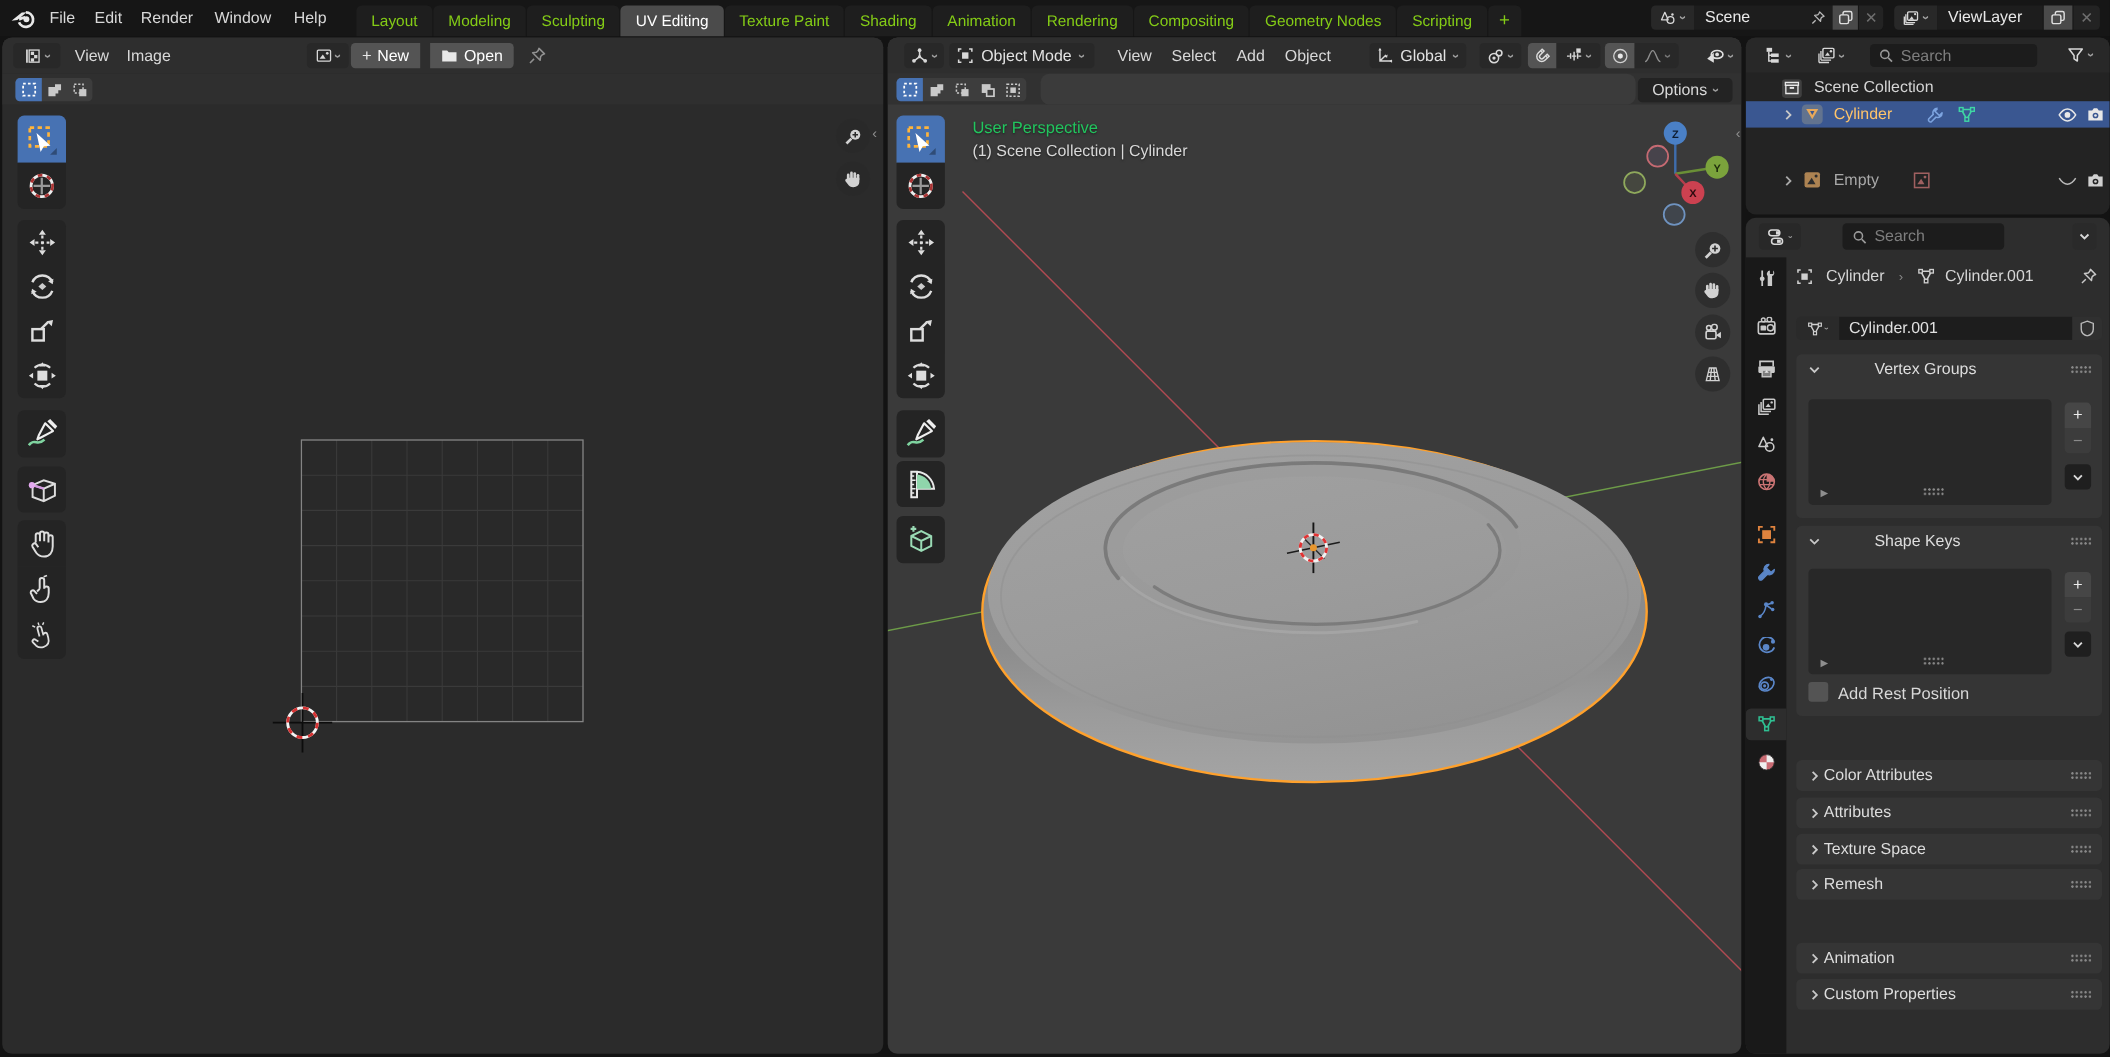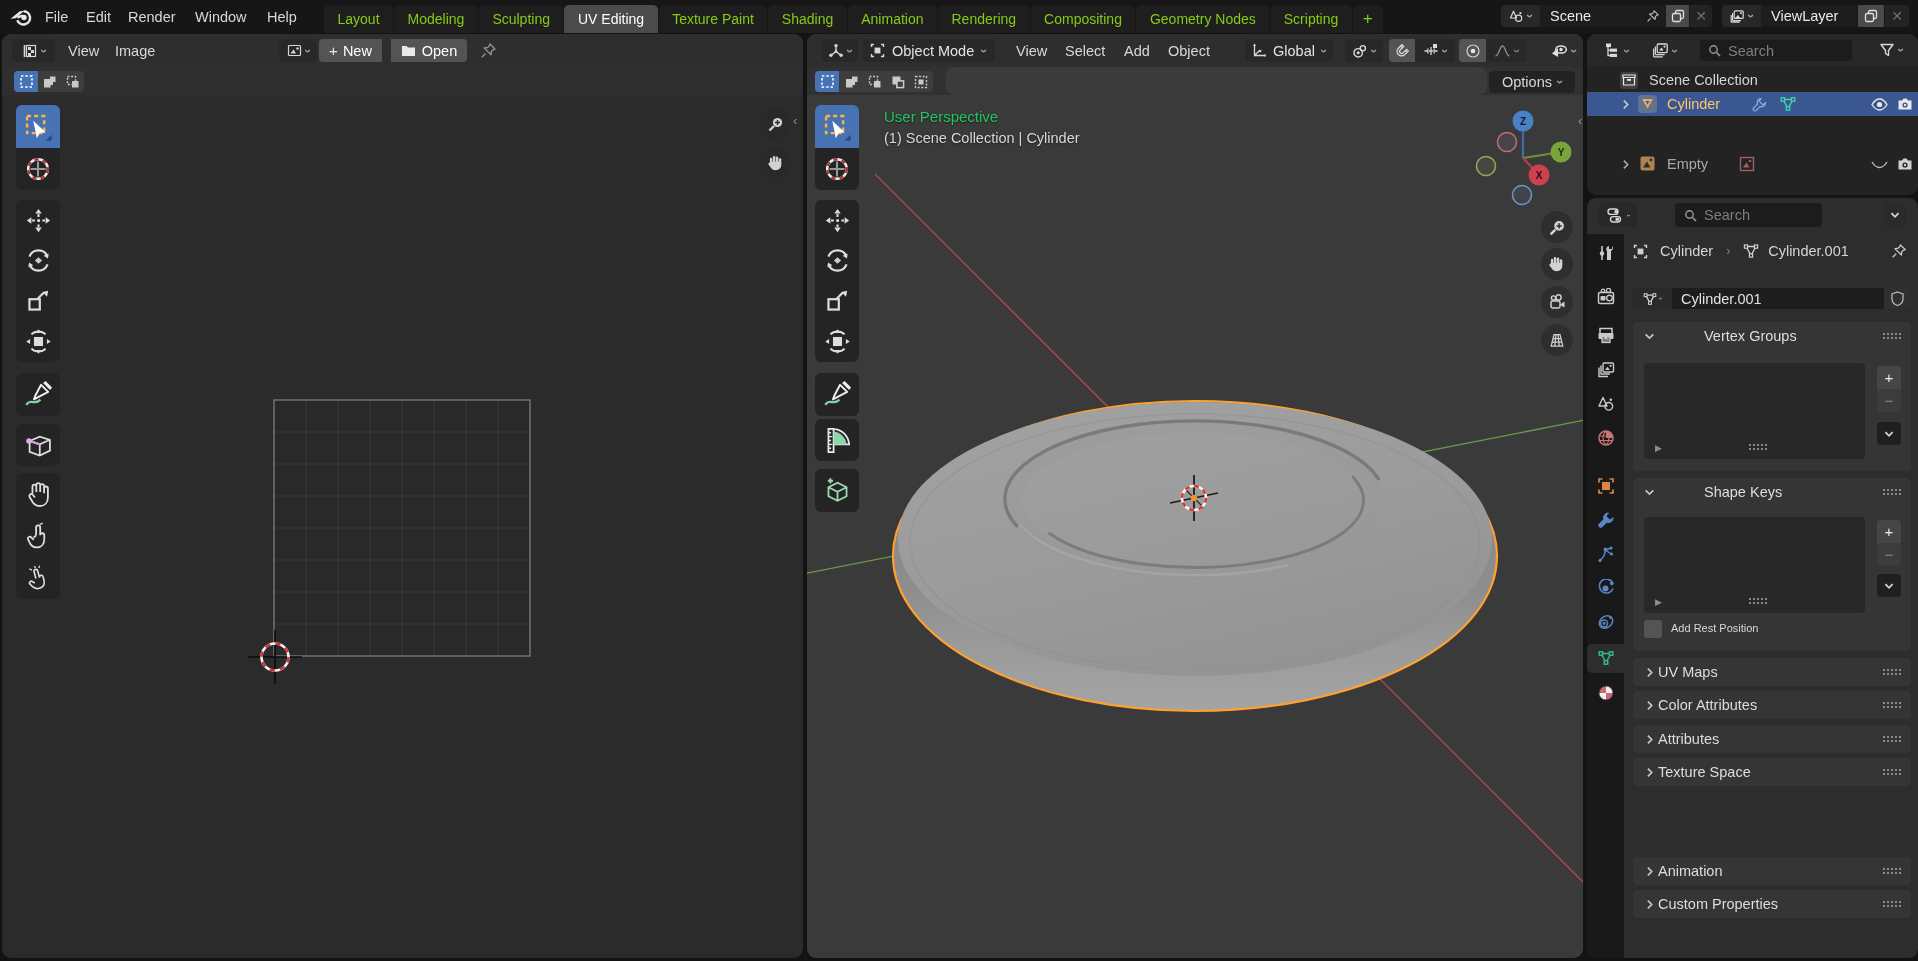--- a/index.html
+++ b/index.html
@@ -812,29 +812,22 @@
         <span class="grip" style="position:absolute;left:104px;top:auto;bottom:8px;margin-top:0;"></span>
       </div>
       <div class="abs" style="left:244px;top:42px;width:24px;height:23px;background:#464646;border-radius:4px 4px 0 0;display:flex;align-items:center;justify-content:center;color:#ececec;font-size:15px;">+</div>
       <div class="abs" style="left:244px;top:65px;width:24px;height:23px;background:#3c3c3c;border-radius:0 0 4px 4px;display:flex;align-items:center;justify-content:center;color:#8a8a8a;font-size:15px;">−</div>
       <div class="abs" style="left:244px;top:96px;width:24px;height:23px;background:#1f1f1f;border-radius:4px;display:flex;align-items:center;justify-content:center;">
           <svg width="12" height="12" viewBox="0 0 10 10">
             <path d="M2 3.5 L5 6.5 L8 3.5" fill="none" stroke="#d8d8d8" stroke-width="1.4"></path>
           </svg>
         </div>
       <div class="abs" style="left:11px;top:142px;width:18px;height:18px;background:#545454;border-radius:3px;"></div>
-      <span class="abs" style="left:38px;top:144px;color:#d8d8d8;font-size:11px;">Add Rest Position</span>
-    </div>
-    <div class="cpanel" style="top:460px;">
-        <svg class="pchev" width="11" height="11" viewBox="0 0 10 10">
-          <path d="M3.5 1.5 L7 5 L3.5 8.5" fill="none" stroke="#c8c8c8" stroke-width="1.5"></path>
-        </svg>
-        <span class="ptitle">UV Maps</span>
-        <span class="grip"></span>
-      </div>
+      <span class="abs" style="left:38px;top:144px;color:#d8d8d8;font-size:15px;">Add Rest Position</span>
+    </div>
     <div class="cpanel" style="top:493px;">
         <svg class="pchev" width="11" height="11" viewBox="0 0 10 10">
           <path d="M3.5 1.5 L7 5 L3.5 8.5" fill="none" stroke="#c8c8c8" stroke-width="1.5"></path>
         </svg>
         <span class="ptitle">Color Attributes</span>
         <span class="grip"></span>
       </div>
     <div class="cpanel" style="top:527px;">
         <svg class="pchev" width="11" height="11" viewBox="0 0 10 10">
           <path d="M3.5 1.5 L7 5 L3.5 8.5" fill="none" stroke="#c8c8c8" stroke-width="1.5"></path>
@@ -842,20 +835,27 @@
         <span class="ptitle">Attributes</span>
         <span class="grip"></span>
       </div>
     <div class="cpanel" style="top:560px;">
         <svg class="pchev" width="11" height="11" viewBox="0 0 10 10">
           <path d="M3.5 1.5 L7 5 L3.5 8.5" fill="none" stroke="#c8c8c8" stroke-width="1.5"></path>
         </svg>
         <span class="ptitle">Texture Space</span>
         <span class="grip"></span>
       </div>
+    <div class="cpanel" style="top:592px;">
+        <svg class="pchev" width="11" height="11" viewBox="0 0 10 10">
+          <path d="M3.5 1.5 L7 5 L3.5 8.5" fill="none" stroke="#c8c8c8" stroke-width="1.5"></path>
+        </svg>
+        <span class="ptitle">Remesh</span>
+        <span class="grip"></span>
+      </div>
     <div class="cpanel" style="top:659px;">
         <svg class="pchev" width="11" height="11" viewBox="0 0 10 10">
           <path d="M3.5 1.5 L7 5 L3.5 8.5" fill="none" stroke="#c8c8c8" stroke-width="1.5"></path>
         </svg>
         <span class="ptitle">Animation</span>
         <span class="grip"></span>
       </div>
     <div class="cpanel" style="top:692px;">
         <svg class="pchev" width="11" height="11" viewBox="0 0 10 10">
           <path d="M3.5 1.5 L7 5 L3.5 8.5" fill="none" stroke="#c8c8c8" stroke-width="1.5"></path>

